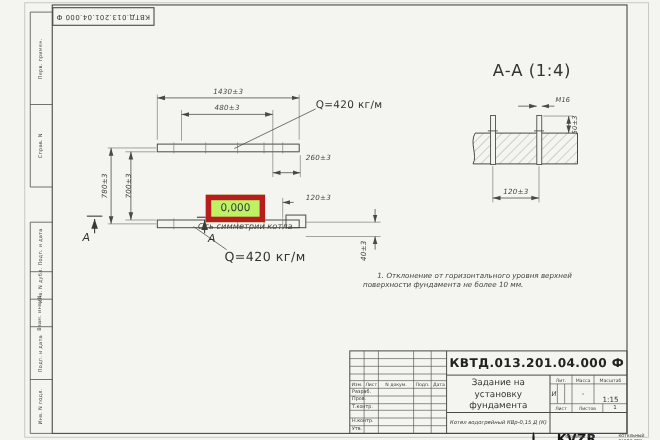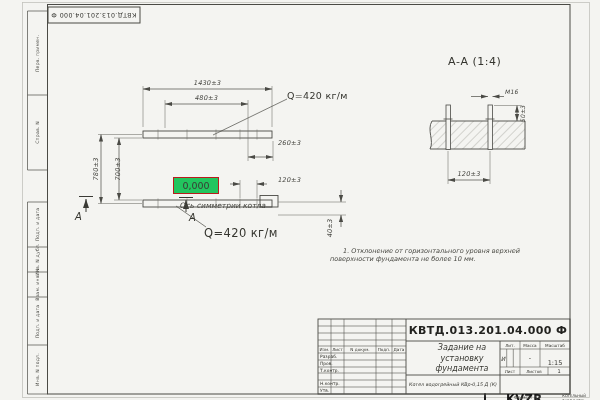--- a/index.html
+++ b/index.html
@@ -8,21 +8,21 @@
   svg{position:absolute;left:0;top:0;}
   .lbl{position:absolute;color:#3b3b3b;white-space:nowrap;font-family:"DejaVu Sans",sans-serif;}
   .dim{font-size:6.5px;font-style:italic;letter-spacing:.2px;color:#44443f;}
   .ctr{display:flex;align-items:center;justify-content:center;text-align:center;}
   .rotbox{display:flex;align-items:center;justify-content:center;}
   .rot{transform:rotate(-90deg);transform-origin:center;}
   .flip{transform:rotate(180deg);transform-origin:center;}
   .side{font-size:4.6px;color:#4a4a45;letter-spacing:.2px;}
   .big{font-size:10px;font-style:italic;color:#35352f;letter-spacing:.4px;}
   .tbtxt{color:#35352f;}
-  .elevbox{border:1px solid #b91c1c;background:#22c55e;}
+  .elevbox{border:5px solid #b91c1c;background:#bef264;margin-left:14px;}
   .notes{font-size:6.5px;line-height:8px;font-style:italic;color:#45453f;}
   .notes p{margin:0;text-indent:13px;}
   .logo-ball{width:9px;height:9px;border:1px solid #1c1c1c;border-radius:50%;
     background:repeating-linear-gradient(90deg,#1c1c1c 0 1px,transparent 1px 2.6px);}
   .logo-kvzr{font-size:11.5px;font-weight:bold;letter-spacing:.3px;color:#161616;}
   .logo-sub{font-size:3.6px;line-height:4.2px;color:#2e2e2a;}
 </style>
 </head>
 <body>
 
@@ -208,33 +208,33 @@
   <div class="lbl rotbox" style="left:110px;top:152px;width:14px;height:34px;">
     <span class="rot dim">700±3</span>
     </div>
   <div class="lbl" style="left:173px;top:153px;width:100px;text-align:center;font-size:7.5px;font-style:italic;color:#45453f;margin-top:48px;">Ось симметрии котла</div>
   <div class="lbl ctr elevbox" style="left:173px;top:177px;width:44px;height:15px;font-size:9.5px;color:#3a3a35;">0,000</div>
   <div class="lbl" style="left:287px;top:90px;font-size:9.5px;color:#35352f;letter-spacing:.3px;">Q=420 кг/м</div>
   <div class="lbl" style="left:204px;top:226px;font-size:11.5px;color:#35352f;letter-spacing:.4px;">Q=420 кг/м</div>
   <div class="lbl big" style="left:75px;top:211px;">А</div>
   <div class="lbl big" style="left:189px;top:212px;">А</div>
 
-  <div class="lbl" style="left:448px;top:55px;font-size:11px;color:#35352f;letter-spacing:.5px;">А-А (1:4)</div>
+  <div class="lbl" style="left:448px;top:55px;font-size:15px;color:#35352f;letter-spacing:.5px;">А-А (1:4)</div>
   <div class="lbl dim" style="left:505px;top:88px;font-size:6px;">М16</div>
   <div class="lbl rotbox" style="left:516px;top:103px;width:14px;height:21px;">
     <span class="rot dim" style="font-size:6px;">50±3</span>
     </div>
   <div class="lbl dim ctr" style="left:451px;top:170px;width:36px;">120±3</div>
 
   <div class="lbl notes" style="left:330px;top:247px;width:234px;white-space:normal;">
     <p>1. Отклонение от горизонтального уровня верхней поверхности фундамента не более 10 мм.</p>
   </div>
 
   <div class="lbl ctr tbtxt" style="left:406px;top:319px;width:164px;height:22px;font-size:11px;font-weight:600;letter-spacing:.4px;color:#22221f;">КВТД.013.201.04.000 Ф</div>
-  <div class="lbl tbtxt" style="left:406px;top:343px;width:112px;height:32px;font-size:8px;font-style:italic;text-align:center;line-height:10.5px;white-space:normal;">
+  <div class="lbl tbtxt" style="left:406px;top:343px;width:94px;height:32px;font-size:8px;text-align:center;line-height:10.5px;white-space:normal;">
     <div>Задание на</div>
     <div>установку</div>
     <div>фундамента</div>
   </div>
   <div class="lbl ctr tbtxt" style="left:406px;top:375px;width:94px;height:19px;font-size:4.8px;font-style:italic;">Котел водогрейный КВр-0,15 Д (К)</div>
 
   <div class="lbl ctr tbtxt" style="left:318px;top:346px;width:13px;height:7px;font-size:4.2px;">Изм.</div>
   <div class="lbl ctr tbtxt" style="left:331px;top:346px;width:13px;height:7px;font-size:4.2px;">Лист</div>
   <div class="lbl ctr tbtxt" style="left:344px;top:346px;width:32px;height:7px;font-size:4.2px;">N докум.</div>
   <div class="lbl ctr tbtxt" style="left:376px;top:346px;width:16px;height:7px;font-size:4.2px;">Подп.</div>

